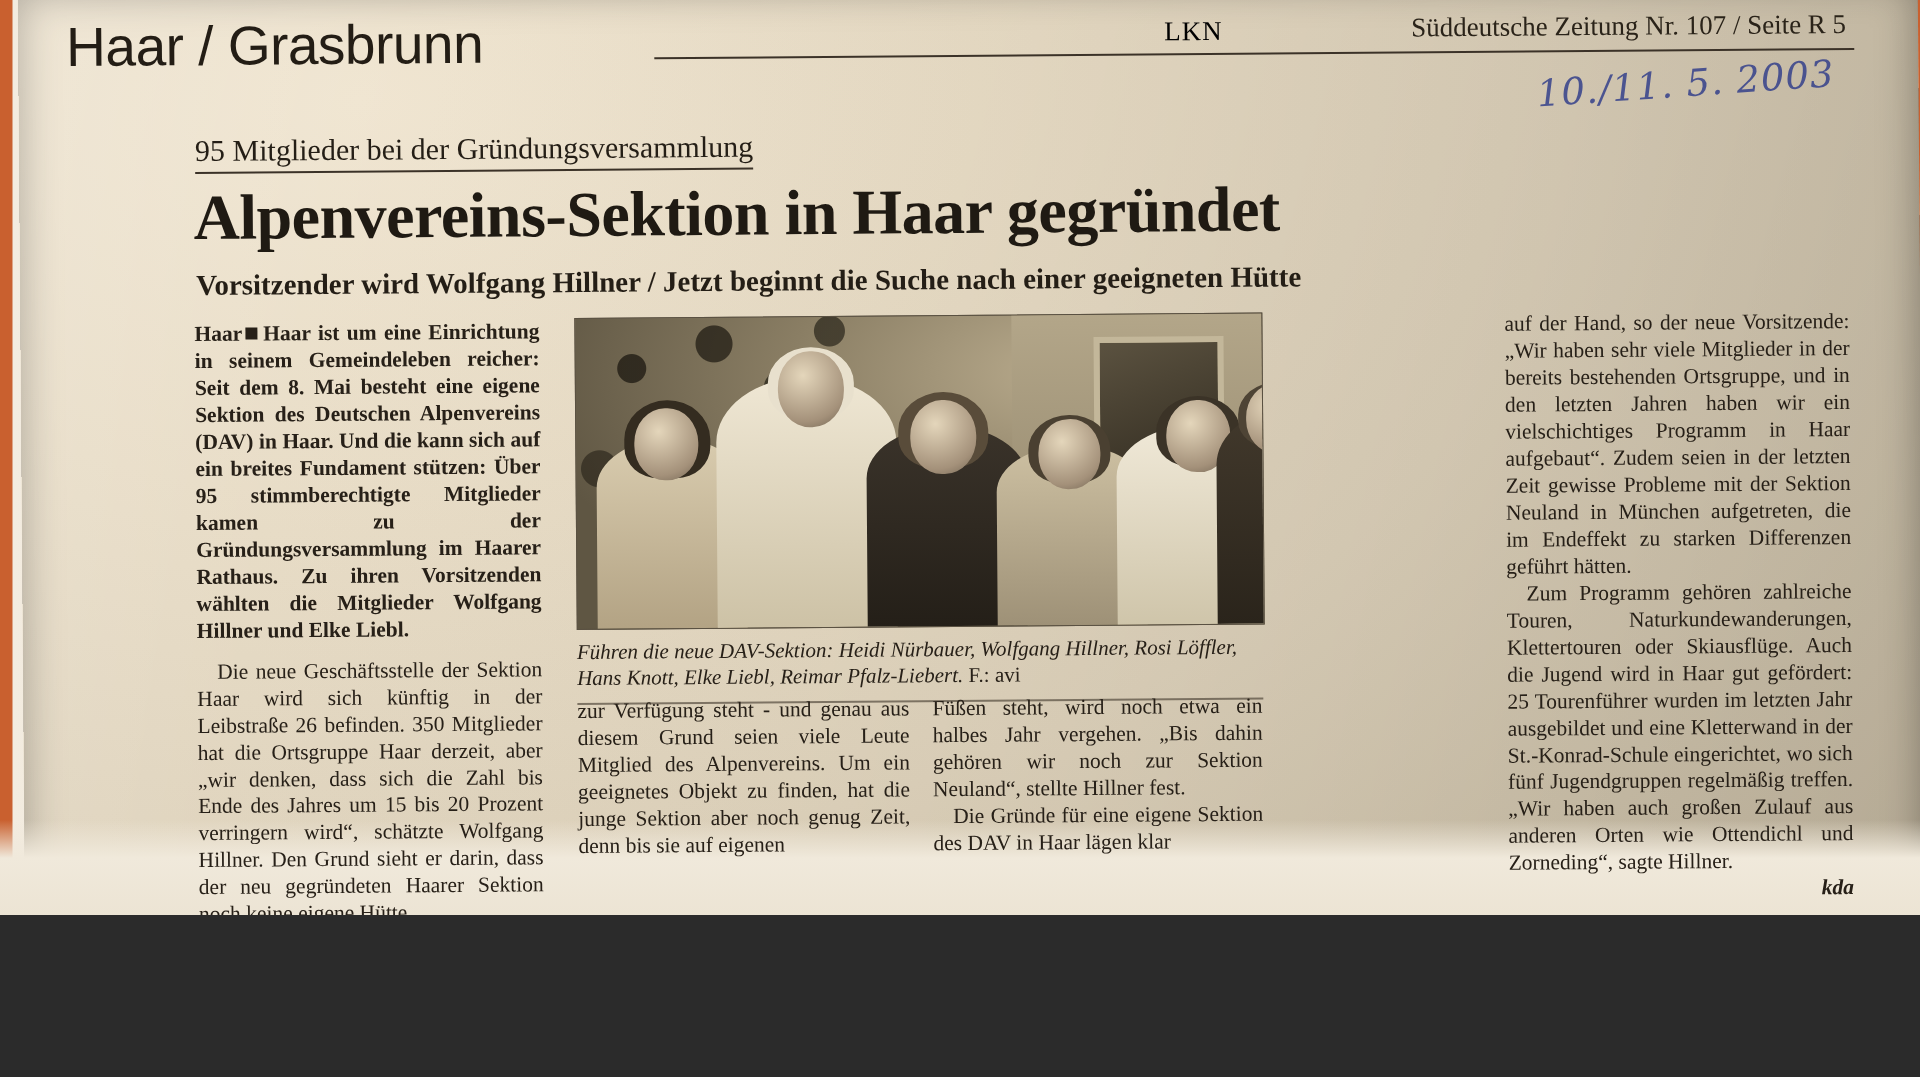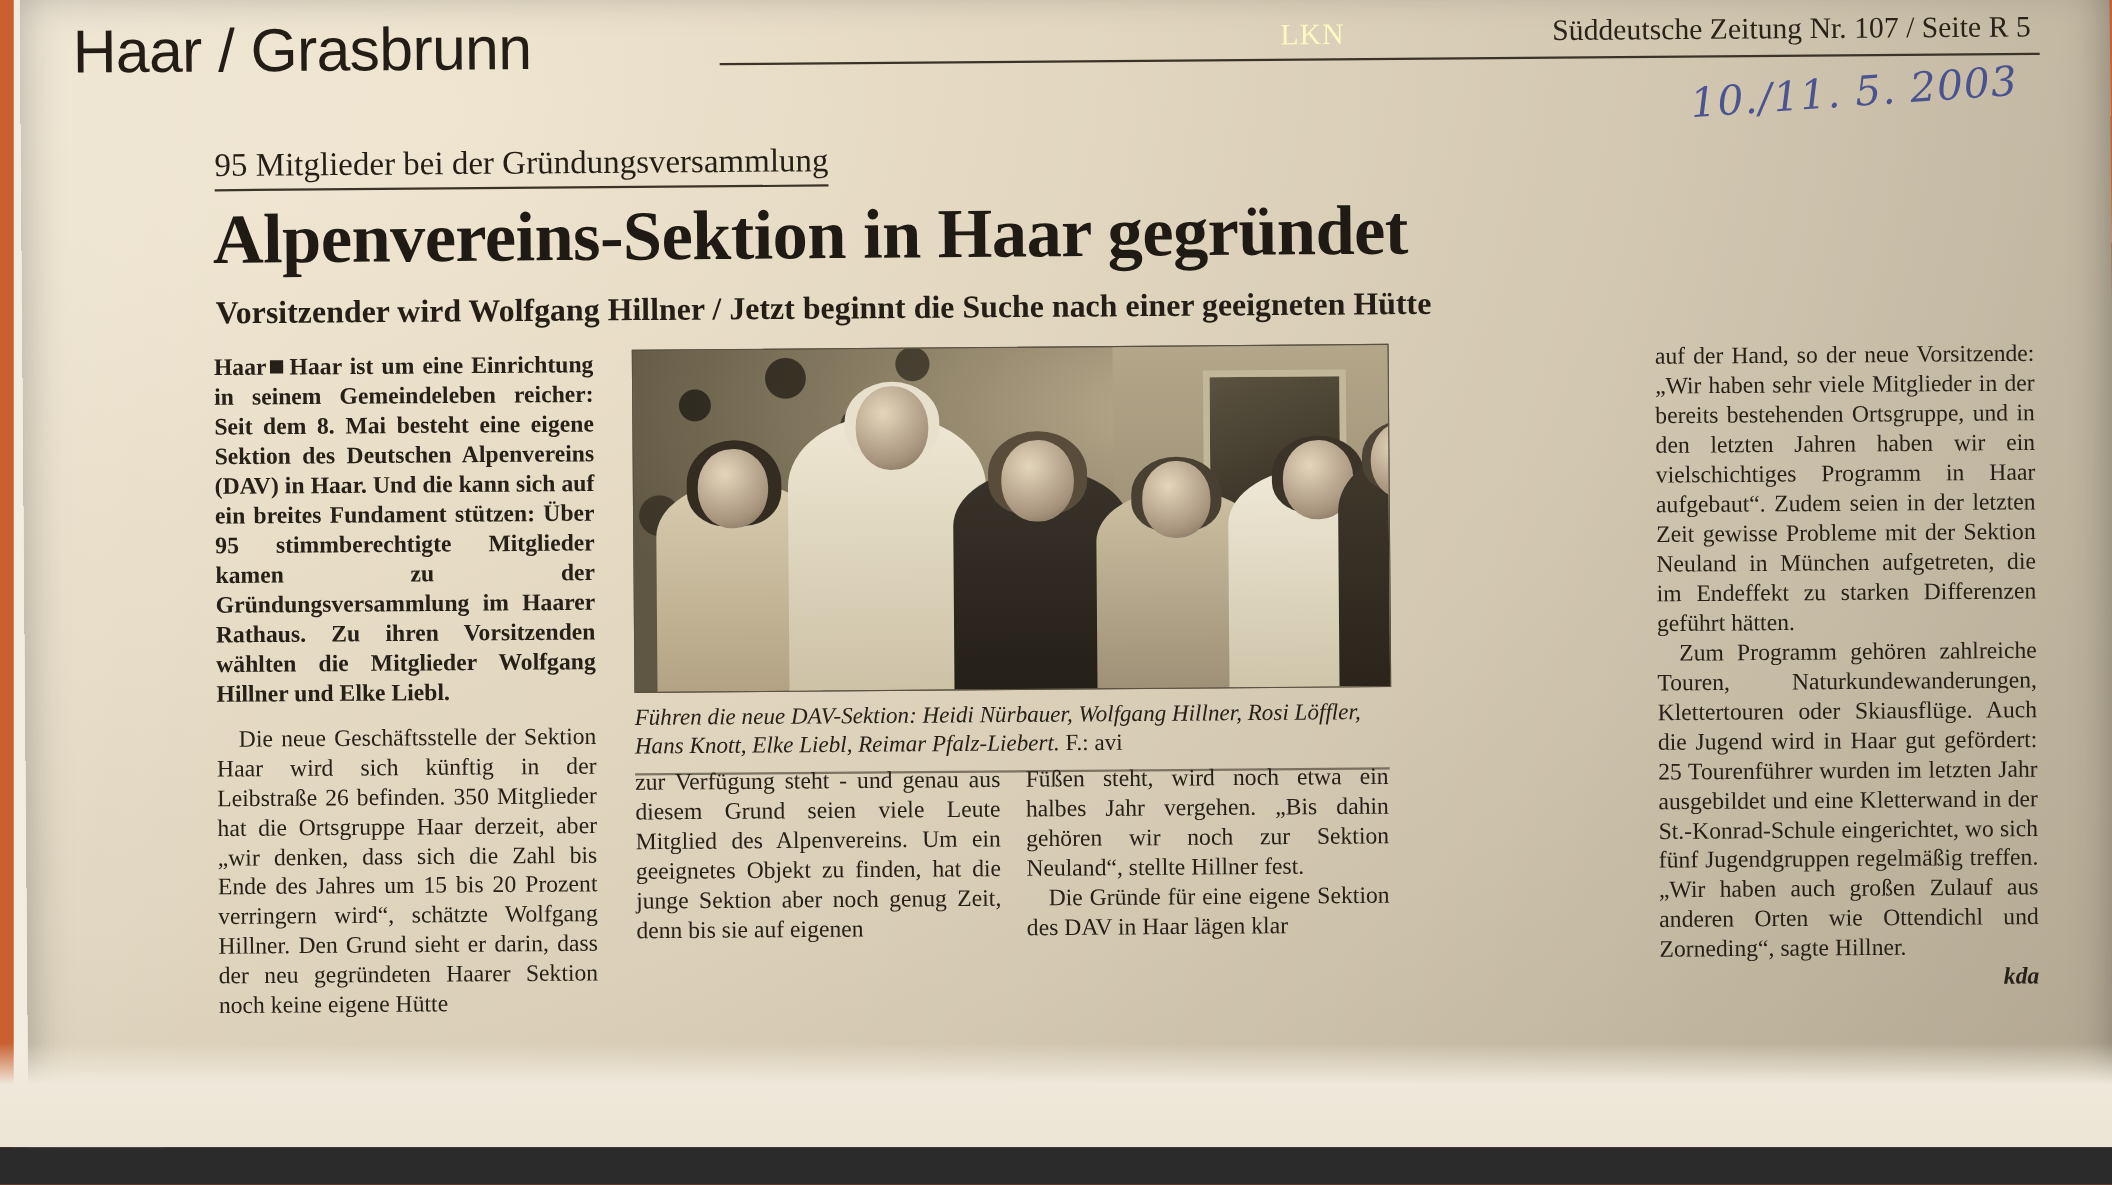--- a/index.html
+++ b/index.html
@@ -3,21 +3,21 @@
 <meta charset="utf-8">
 <style>
   html, body {
     margin: 0;
     padding: 0;
     background: #2b2b2b;
   }
   #page {
     position: relative;
     width: 1920px;
-    height: 1043px;
+    height: 915px;
     overflow: hidden;
     background: #c9602f;
     font-family: "Liberation Serif", serif;
   }
   
   #paper {
     position: absolute;
     left: 22px;
     top: -14px;
     width: 1900px;
@@ -85,21 +85,21 @@
     top: 45px;
     height: 2px;
     background: #3b3228;
   }
   .masthead-lkn {
     position: absolute;
     left: 1110px;
     top: 8px;
     font-size: 27px;
     letter-spacing: 1px;
-    color: #fef9c3;
+    color: #000000;
   }
   .masthead-issue {
     position: absolute;
     right: 8px;
     top: 6px;
     font-size: 27px;
     color: #2a2319;
     white-space: nowrap;
   }
   .handwriting {

